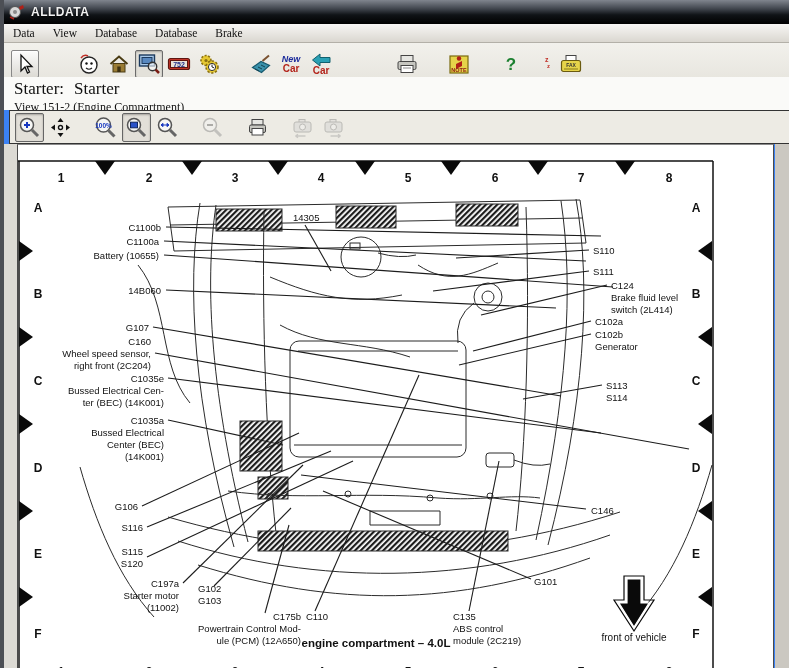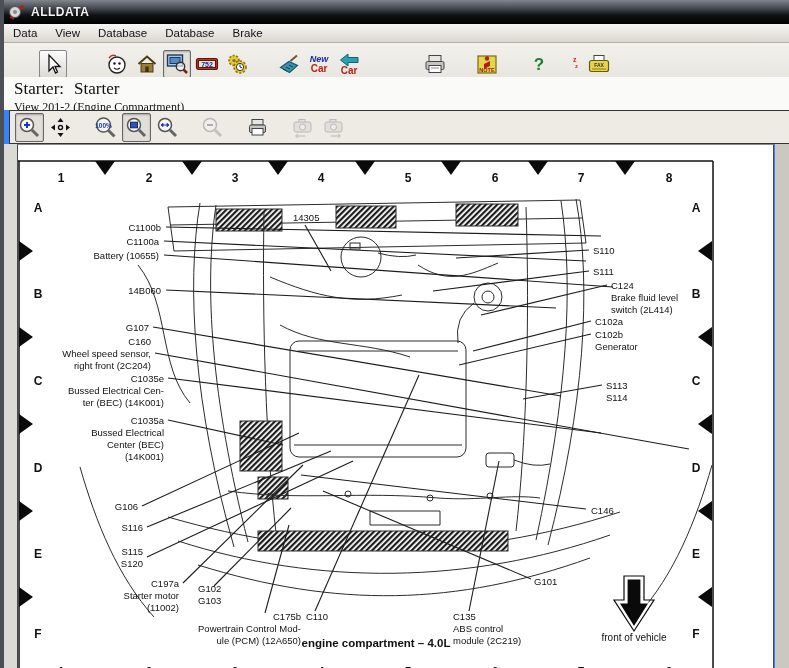--- a/index.html
+++ b/index.html
@@ -11,25 +11,25 @@
   .titlebar{position:absolute;left:0;top:0;right:0;height:24px;
     background:linear-gradient(#80858e 0%,#3e434b 38%,#101317 62%,#000 100%);
     display:flex;align-items:center;color:#f2f2f2;}
   .titlebar .logo{width:18px;height:16px;margin:0 5px 0 4px;}
   .title-text{font-size:12px;font-weight:bold;letter-spacing:.5px;
     text-shadow:0 1px 2px #000;}
   
   .menubar{position:absolute;left:0;top:24px;right:0;height:19px;
     background:linear-gradient(#f7f6f4,#dad7d0);border-bottom:1px solid #b3b0a8;
     display:flex;align-items:center;font-size:11.5px;color:#111;}
-  .menu-item{padding:9px 9px;cursor:default;}
+  .menu-item{padding:9px 9px;cursor:default;font-family:Liberation Serif, serif;}
   
   .toolbar{position:absolute;left:0;top:43px;right:0;height:42px;
     background:linear-gradient(#f2f1ec,#e6e4dd);border-bottom:1px solid #98958d;
-    display:flex;align-items:center;padding-left:28px;}
+    display:flex;align-items:center;}
   .tbtn{width:28px;height:28px;display:flex;align-items:center;justify-content:center;
     margin:0 1px;position:relative;}
   .tbtn svg{width:24px;height:24px;}
   .raised{border:1px solid #888;border-radius:2px;background:linear-gradient(#fcfcfc,#dcdad4);
     box-shadow:inset 0 1px 0 #fff;}
   .selected{border:1px solid #6b6b6b;border-radius:2px;background:#e3e1da;
     box-shadow:inset 0 1px 2px rgba(0,0,0,.25);}
   .sp{width:22px;} .sp2{width:34px;}
   
   .header{position:absolute;left:0;top:77px;right:0;height:33px;background:#fafaf8;
@@ -190,21 +190,21 @@
         <text x="12" y="14.5" text-anchor="middle" style="font-size:5px;font-weight:bold;fill:#333">FAX</text>
         <rect x="5" y="16" width="14" height="2" fill="#b8a830"></rect>
       </svg>
     </div>
   </div>
 
   <div class="header">
     <div class="vehicle-line">
       <span>Starter:</span><span class="val">Starter</span>
     </div>
-    <div class="view-line">View 201-2 (Engine Compartment)</div>
+    <div class="view-line">View 151-2 (Engine Compartment)</div>
   </div>
 
   <div class="zoomband">
     <div class="zbtn pressed">
       <svg viewBox="0 0 25 25">
         <circle cx="10" cy="10" r="6.5" fill="#f6f6f4" stroke="#555" stroke-width="1.5"></circle>
         <path d="M10 7 v6 M7 10 h6" stroke="#1838c0" stroke-width="2"></path>
         <line x1="15" y1="15" x2="21" y2="21" stroke="#666" stroke-width="3"></line>
       </svg>
     </div>

